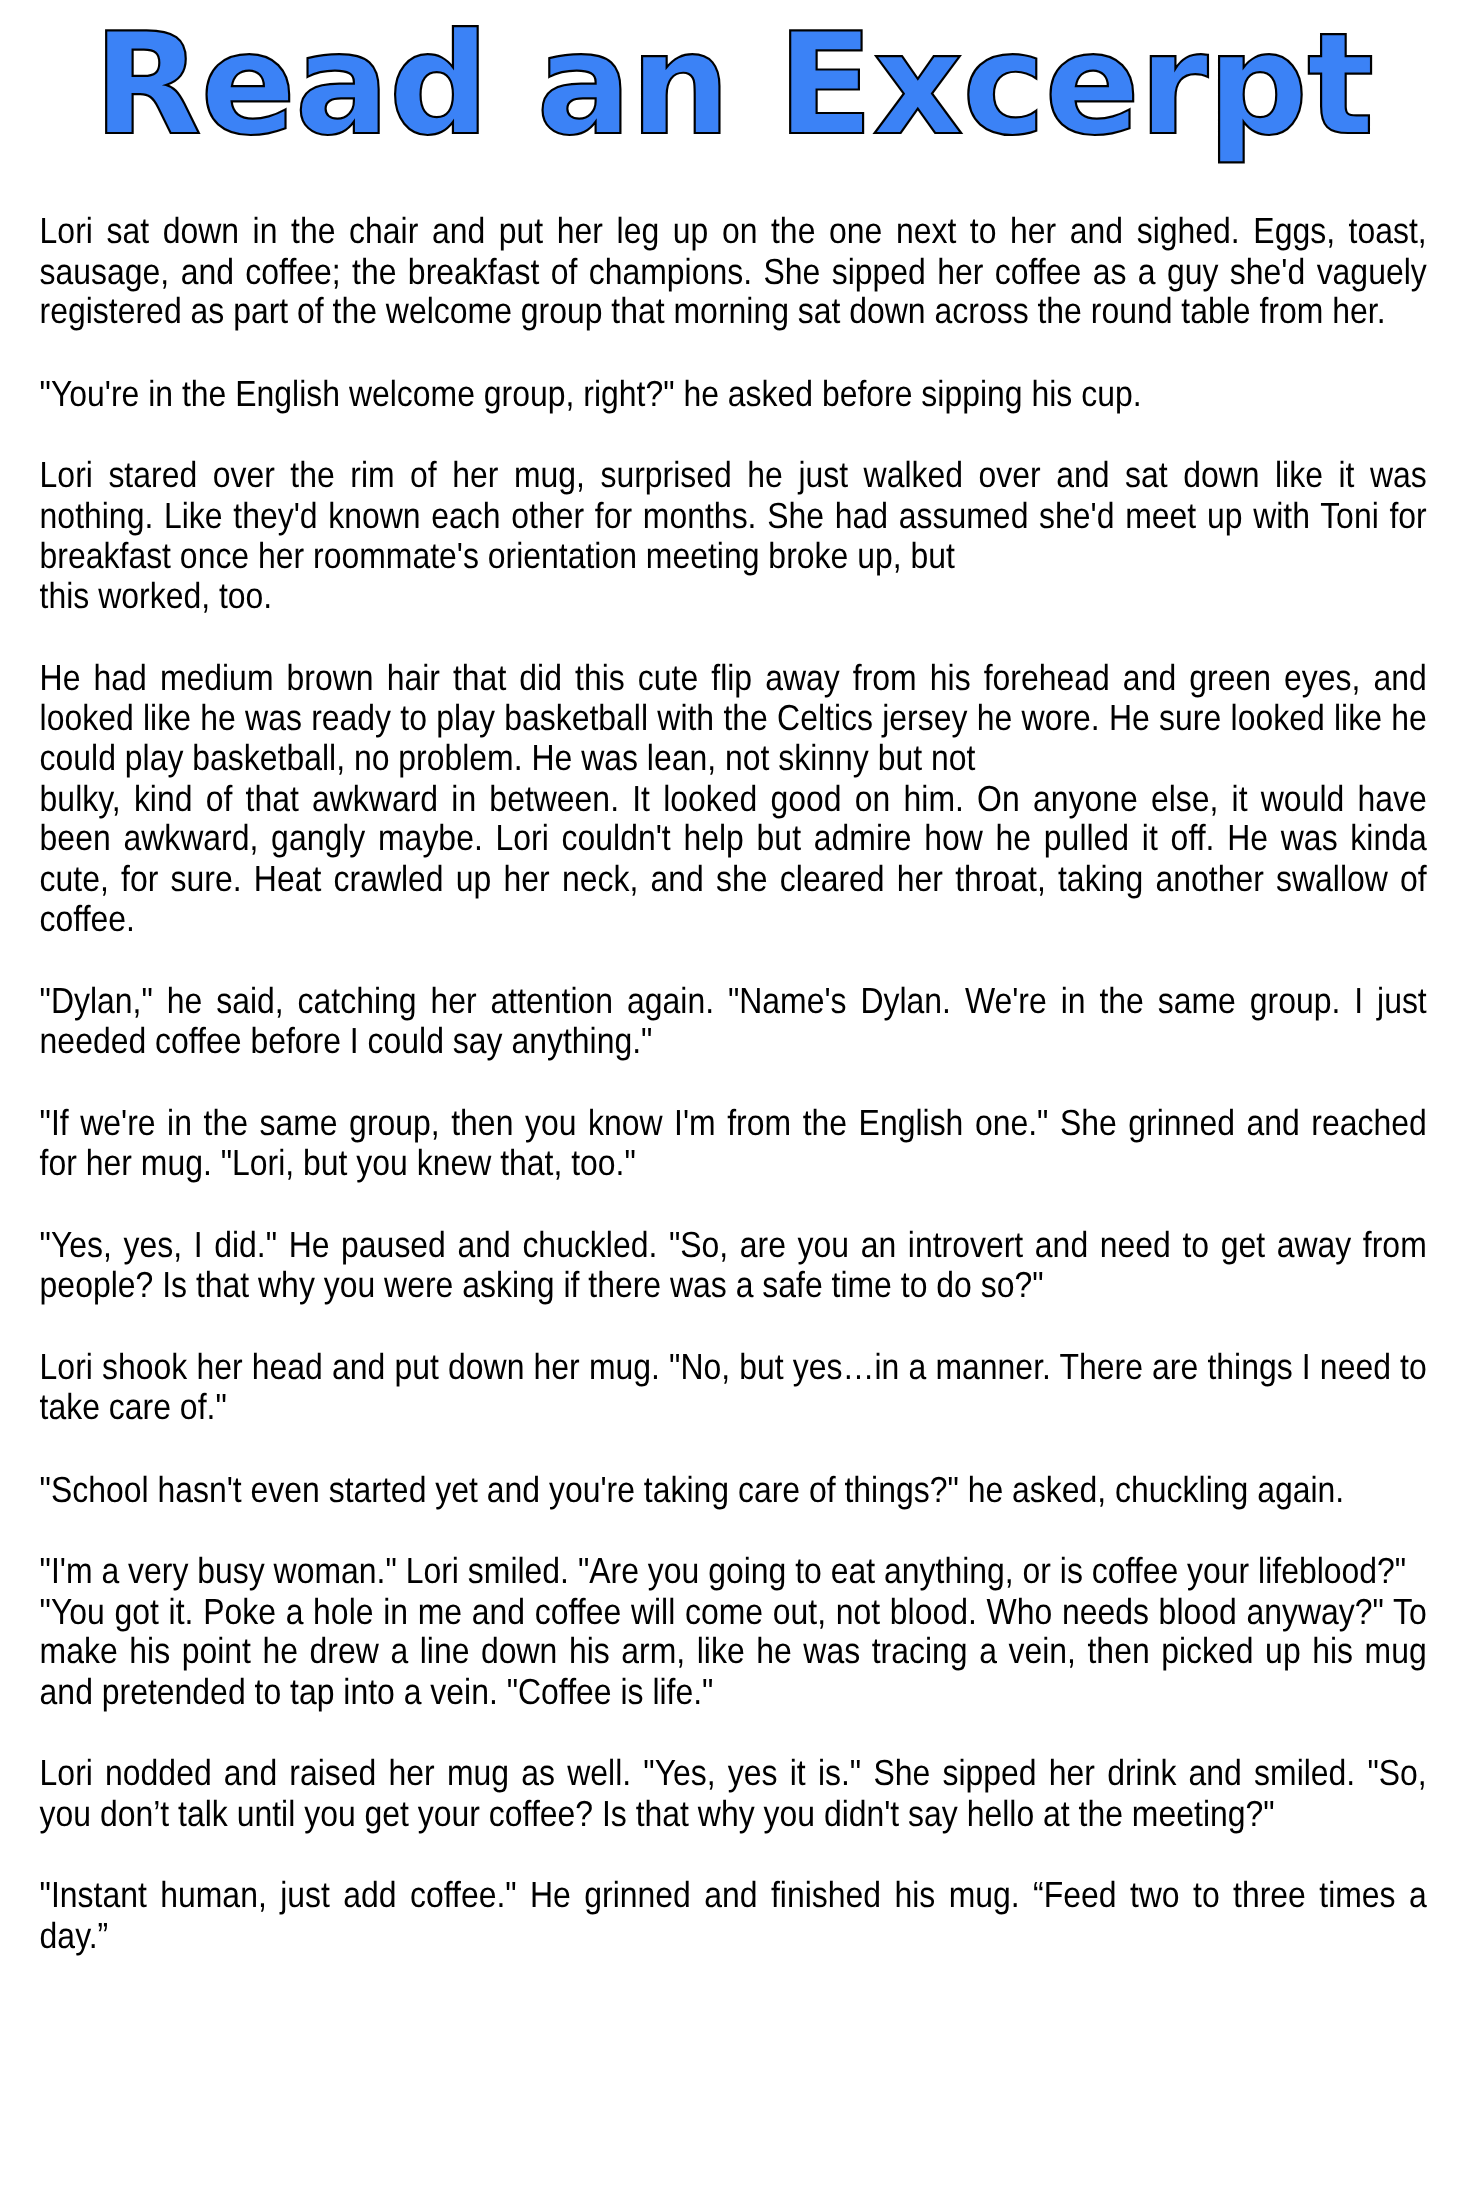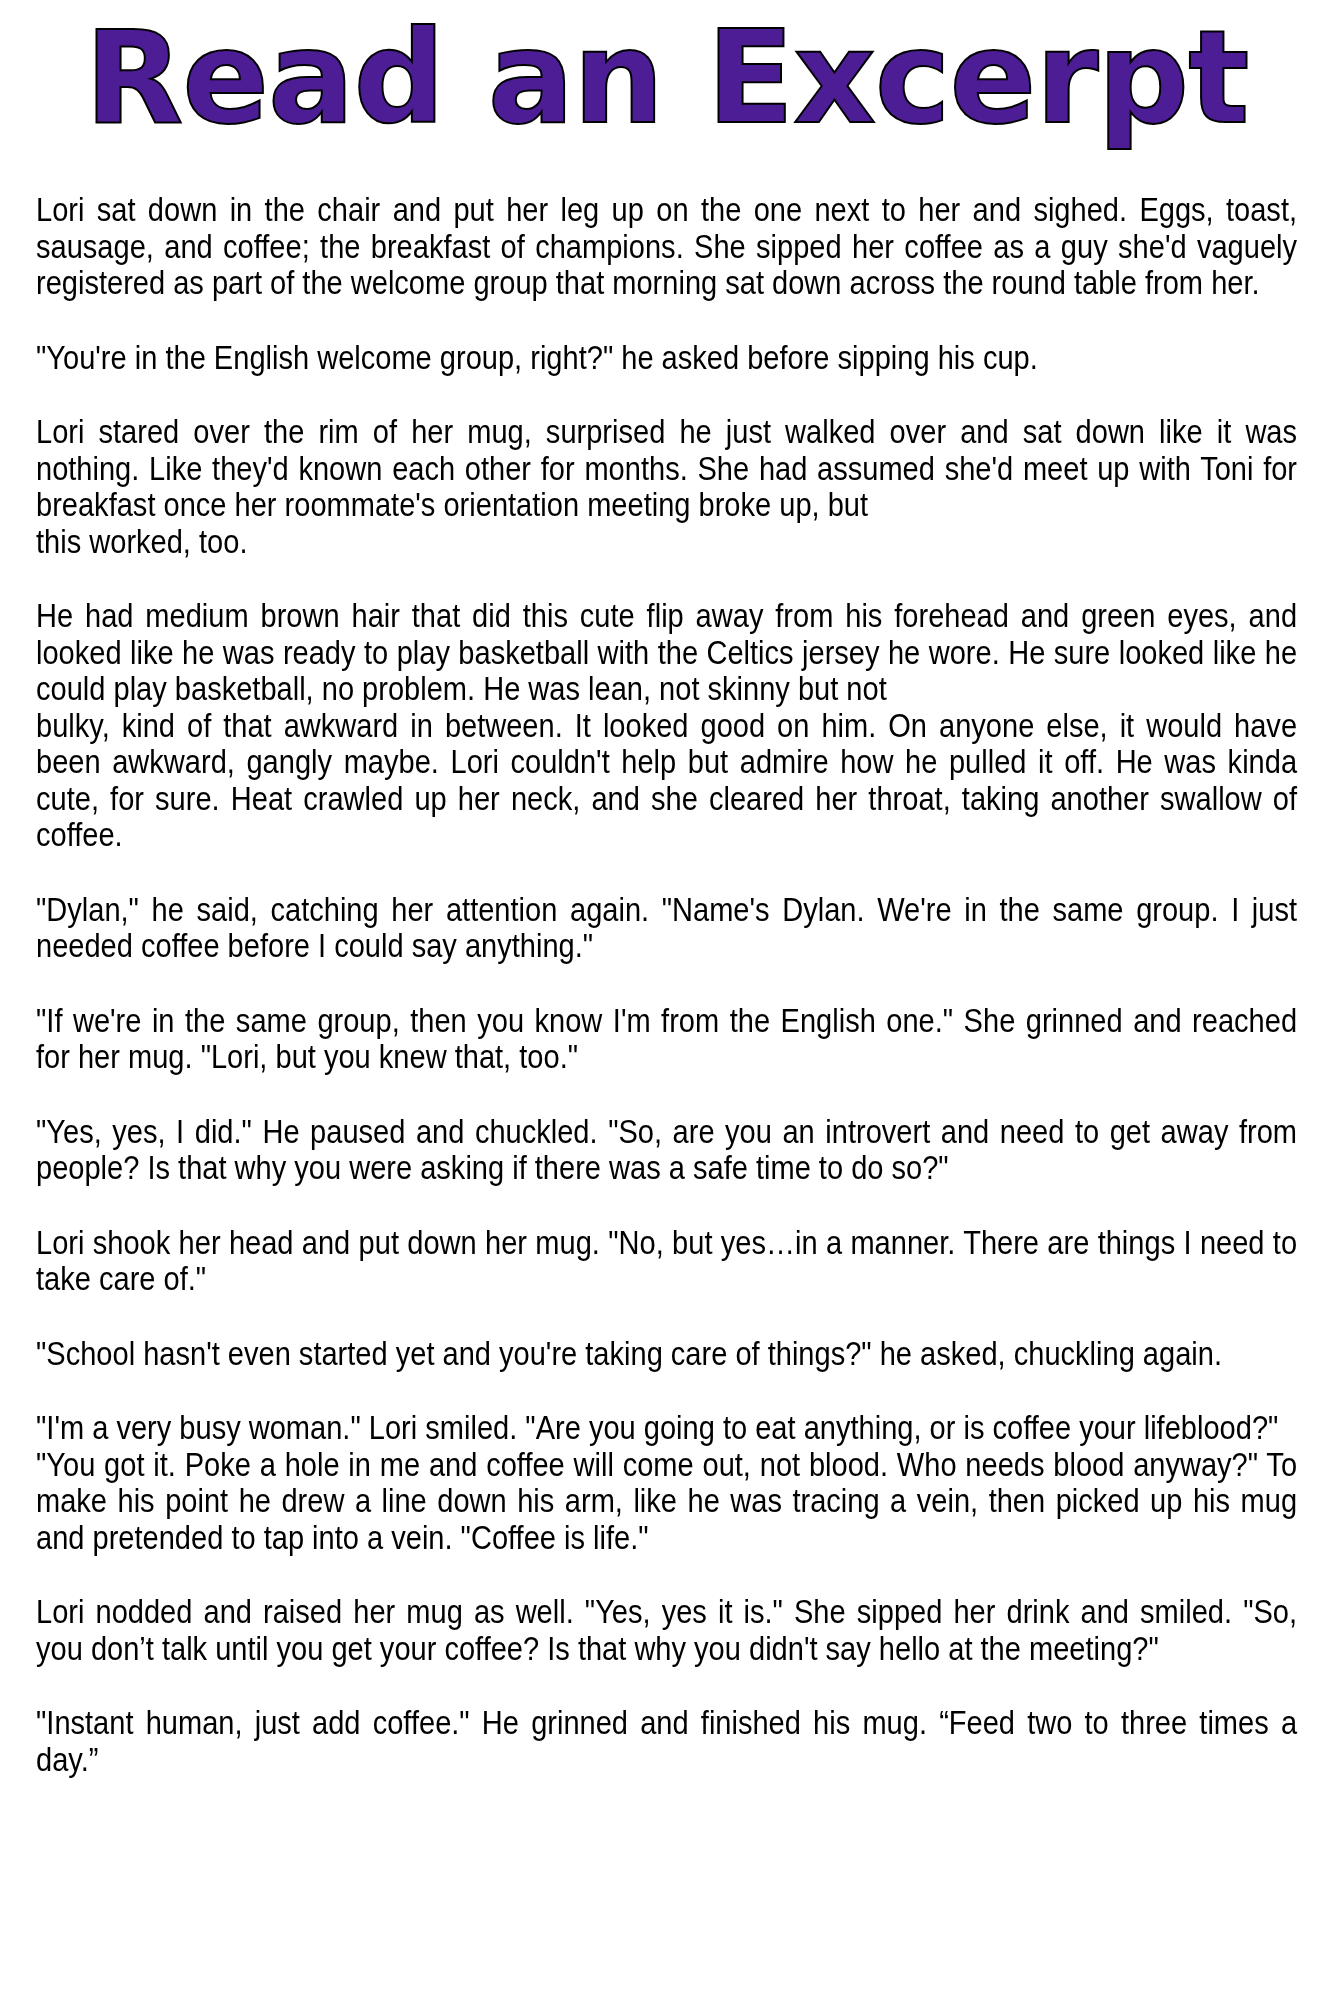--- a/index.html
+++ b/index.html
@@ -15,21 +15,21 @@
     overflow: hidden;
   }
   .title {
     margin: 4px 0 0 0;
     text-align: center;
     font-family: "DejaVu Sans", sans-serif;
     font-weight: bold;
     font-size: 128px;
     line-height: 1.16;
     letter-spacing: -1px;
-    color: #4c1d95;
+    color: #3b82f6;
     -webkit-text-stroke: 2px #000000;
     white-space: nowrap;
   }
   .excerpt-text {
     margin-left: 36px;
     margin-top: 40px;
     width: 1433px;               
     transform: scaleX(0.88);     
     transform-origin: left top;
   }

